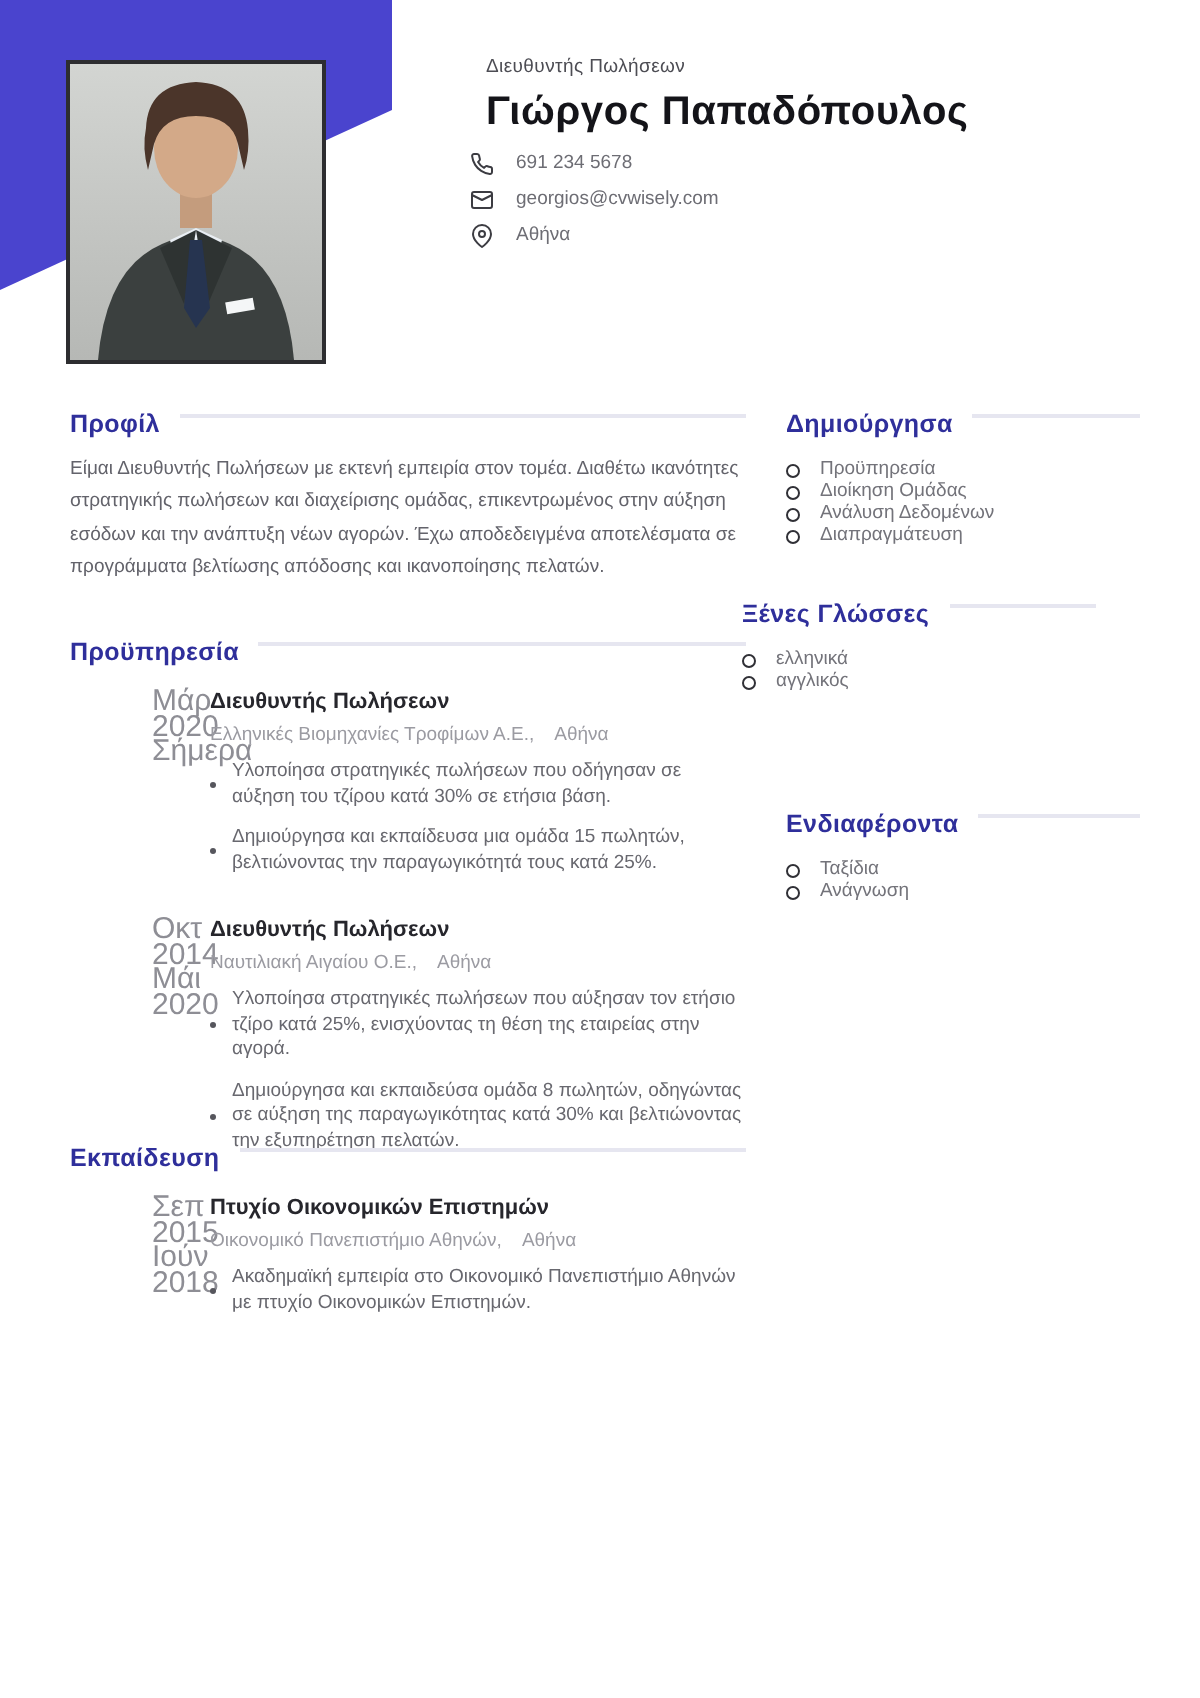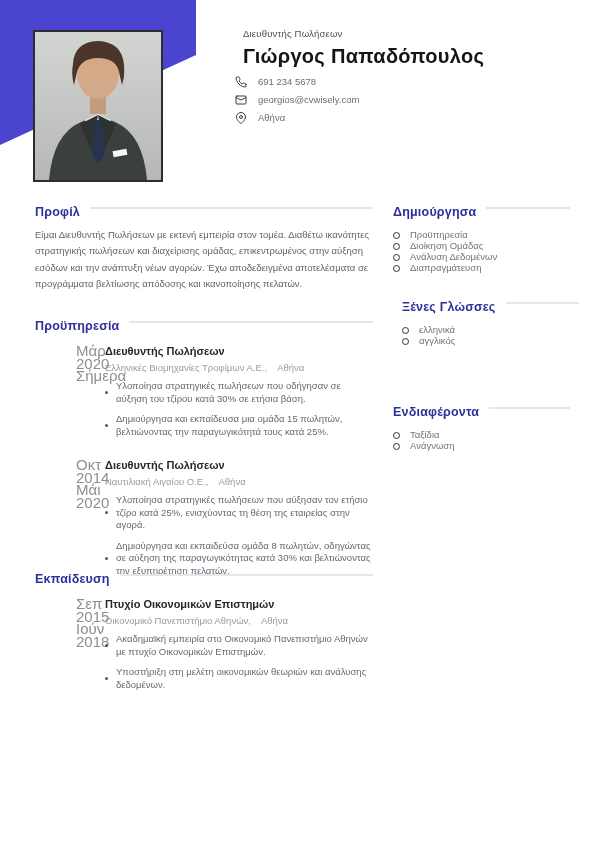--- a/index.html
+++ b/index.html
@@ -74,21 +74,21 @@
   .bullets { margin-top:6px; }
   .bullet { display:flex; align-items:center; margin-bottom:8px; }
   .bullet-dot {
     flex:0 0 3px; width:3px; height:3px; border-radius:50%;
     background:#56565d; margin-right:8px;
   }
   .bullet-text { font-size:9.5px; line-height:12.5px; color:#68686f; }
 
   
   #sec-skills    { left:393px; top:205px; width:177px; }
-  #sec-languages { left:402px; top:300px; width:177px; }
+  #sec-languages { left:371px; top:300px; width:177px; }
   #sec-interests { left:393px; top:371px; width:177px;margin-top:34px; }
   .ritems { margin-top:10px; }
   .ritem { display:flex; align-items:center; height:10px; margin-bottom:1px; }
   .ring {
     flex:0 0 7px; width:7px; height:7px; border-radius:50%;
     border:1.5px solid #303036; margin-right:10px; background:transparent;
   }
   .ritem-label { font-size:9.5px; line-height:10px; color:#73737a; }
 </style>
 </head>
@@ -226,24 +226,20 @@
       <div class="entry-body">
         <div class="entry-role">Πτυχίο Οικονομικών Επιστημών</div>
         <div class="entry-company">
           <span>Οικονομικό Πανεπιστήμιο Αθηνών,</span><span class="entry-city">Αθήνα</span>
         </div>
         <div class="bullets">
           <div class="bullet">
             <span class="bullet-dot"></span>
             <span class="bullet-text">Ακαδημαϊκή εμπειρία στο Οικονομικό Πανεπιστήμιο Αθηνών με πτυχίο Οικονομικών Επιστημών.</span>
           </div>
-          <div class="bullet">
-            <span class="bullet-dot"></span>
-            <span class="bullet-text">Υποστήριξη στη μελέτη οικονομικών θεωριών και ανάλυσης δεδομένων.</span>
-          </div>
         </div>
       </div>
     </div>
   </div>
 
   <div class="section" id="sec-skills">
     <div class="sec-head">
       <span class="sec-title">Δημιούργησα</span>
       <span class="sec-rule"></span>
     </div>

